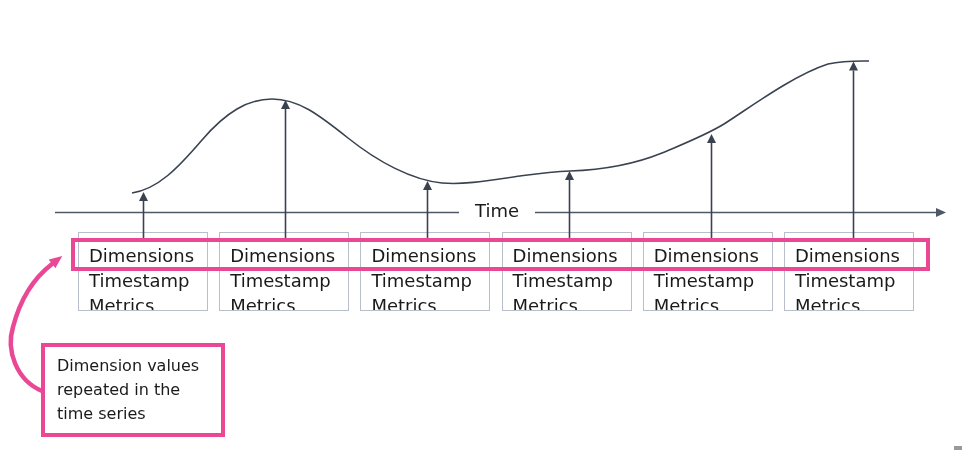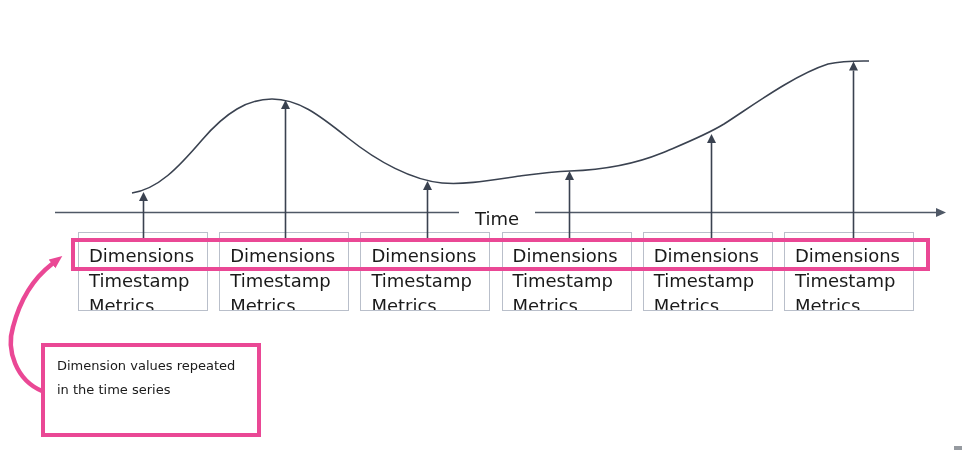--- a/index.html
+++ b/index.html
@@ -20,21 +20,21 @@
   .axis{stroke:var(--axis-line);stroke-width:1.6;fill:none;}
   .value-arrow{stroke:var(--line);stroke-width:1.6;fill:none;}
   .marker-dark{fill:var(--line);}
   .marker-axis{fill:var(--axis-line);}
   .marker-pink{fill:var(--accent-pink);}
   .pink-arrow{stroke:var(--accent-pink);stroke-width:4.5;fill:none;stroke-linecap:round;}
 
   .time-label{
     position:absolute;left:459px;top:199px;z-index:2;
     background:#ffffff;padding:1px 16px;
-    font-size:18px;line-height:22px;color:var(--text);margin-top:8px;
+    font-size:18px;line-height:22px;color:var(--text);
   }
 
   .boxes{
     position:absolute;left:78px;top:232px;width:836px;height:95px;z-index:2;
     display:flex;justify-content:space-between;
   }
   .record-box{
     box-sizing:border-box;width:130px;height:79px;
     border:1.5px solid var(--box-border);background:#ffffff;
     padding:10px 0 0 10px;
@@ -44,24 +44,24 @@
 
   .highlight-rect{
     position:absolute;left:71px;top:238px;z-index:4;
     box-sizing:border-box;width:859px;height:33px;
     border:4px solid var(--accent-pink);
     background:transparent;
   }
 
   .callout{
     position:absolute;left:41px;top:343px;z-index:4;
-    box-sizing:border-box;width:220px;height:94px;
+    box-sizing:border-box;width:184px;height:94px;
     border:4px solid var(--accent-pink);background:#ffffff;
     padding:7px 8px 0 12px;
-    font-size:13px;line-height:24px;color:var(--text);
+    font-size:16px;line-height:24px;color:var(--text);
   }
 
   .stray-mark{
     position:absolute;left:954px;top:446px;z-index:1;
     width:8px;height:4px;background:#6a6f78;opacity:.7;
   }
 </style>
 </head>
 <body>
 

